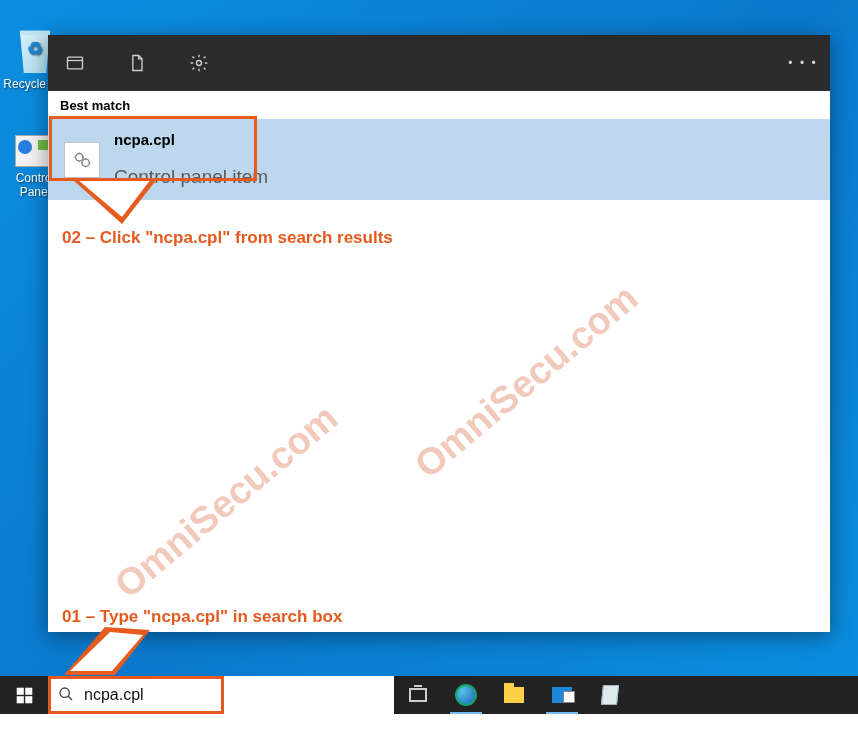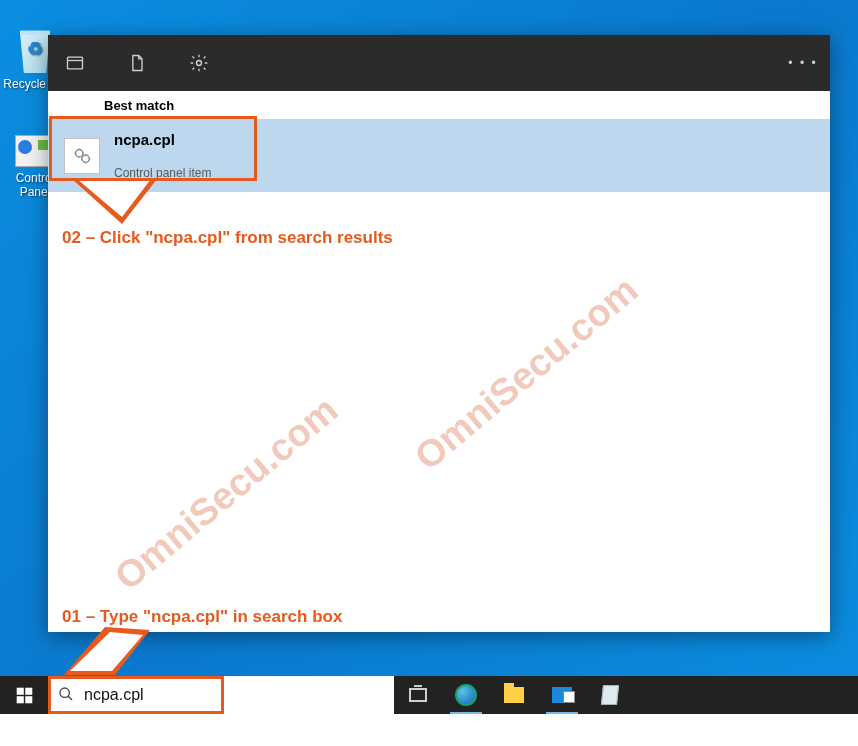--- a/index.html
+++ b/index.html
@@ -73,21 +73,20 @@
       width: 38px; height: 38px;
       display: flex; align-items: center; justify-content: center;
       color: #cfcfcf;
     }
     .sp-header .more { margin-left: auto; color: #cfcfcf; letter-spacing: 2px; font-size: 12px; }
 
     .best-match-label {
       padding: 7px 12px 6px;
       font-size: 13px; font-weight: 600;
       color: #000; 
-      margin-left: 44px;
     }
 
     .result-row {
       display: flex; align-items: center;
       gap: 14px; padding: 12px 16px;
       background: #bcd7ee;
     }
     .result-highlight {
       position: absolute;
       left: 49px; top: 116px;
@@ -95,21 +94,21 @@
       border: 3px solid #e65a1e;
       pointer-events: none; z-index: 20;
     }
     .result-icon {
       width: 36px; height: 36px;
       background: #fff; border: 1px solid #c2c2c2;
       display: flex; align-items: center; justify-content: center;
       font-size: 16px; color: #7a7a7a;
     }
     .result-text .title { font-size: 15px; font-weight: 600; color: #000;}
-    .result-text .sub { font-size: 12px; color: #5a5a5a; margin-top: 18px;}
+    .result-text .sub { font-size: 19px; color: #5a5a5a; margin-top: 18px;}
 
     .panel-body {
       flex: 1; position: relative; background: #fff;
     }
     .watermark {
       position: absolute; color: #f0c1b0;
       font-size: 38px; font-weight: 700;
       transform: rotate(-40deg);
       white-space: nowrap; opacity: .85;
       pointer-events: none;

